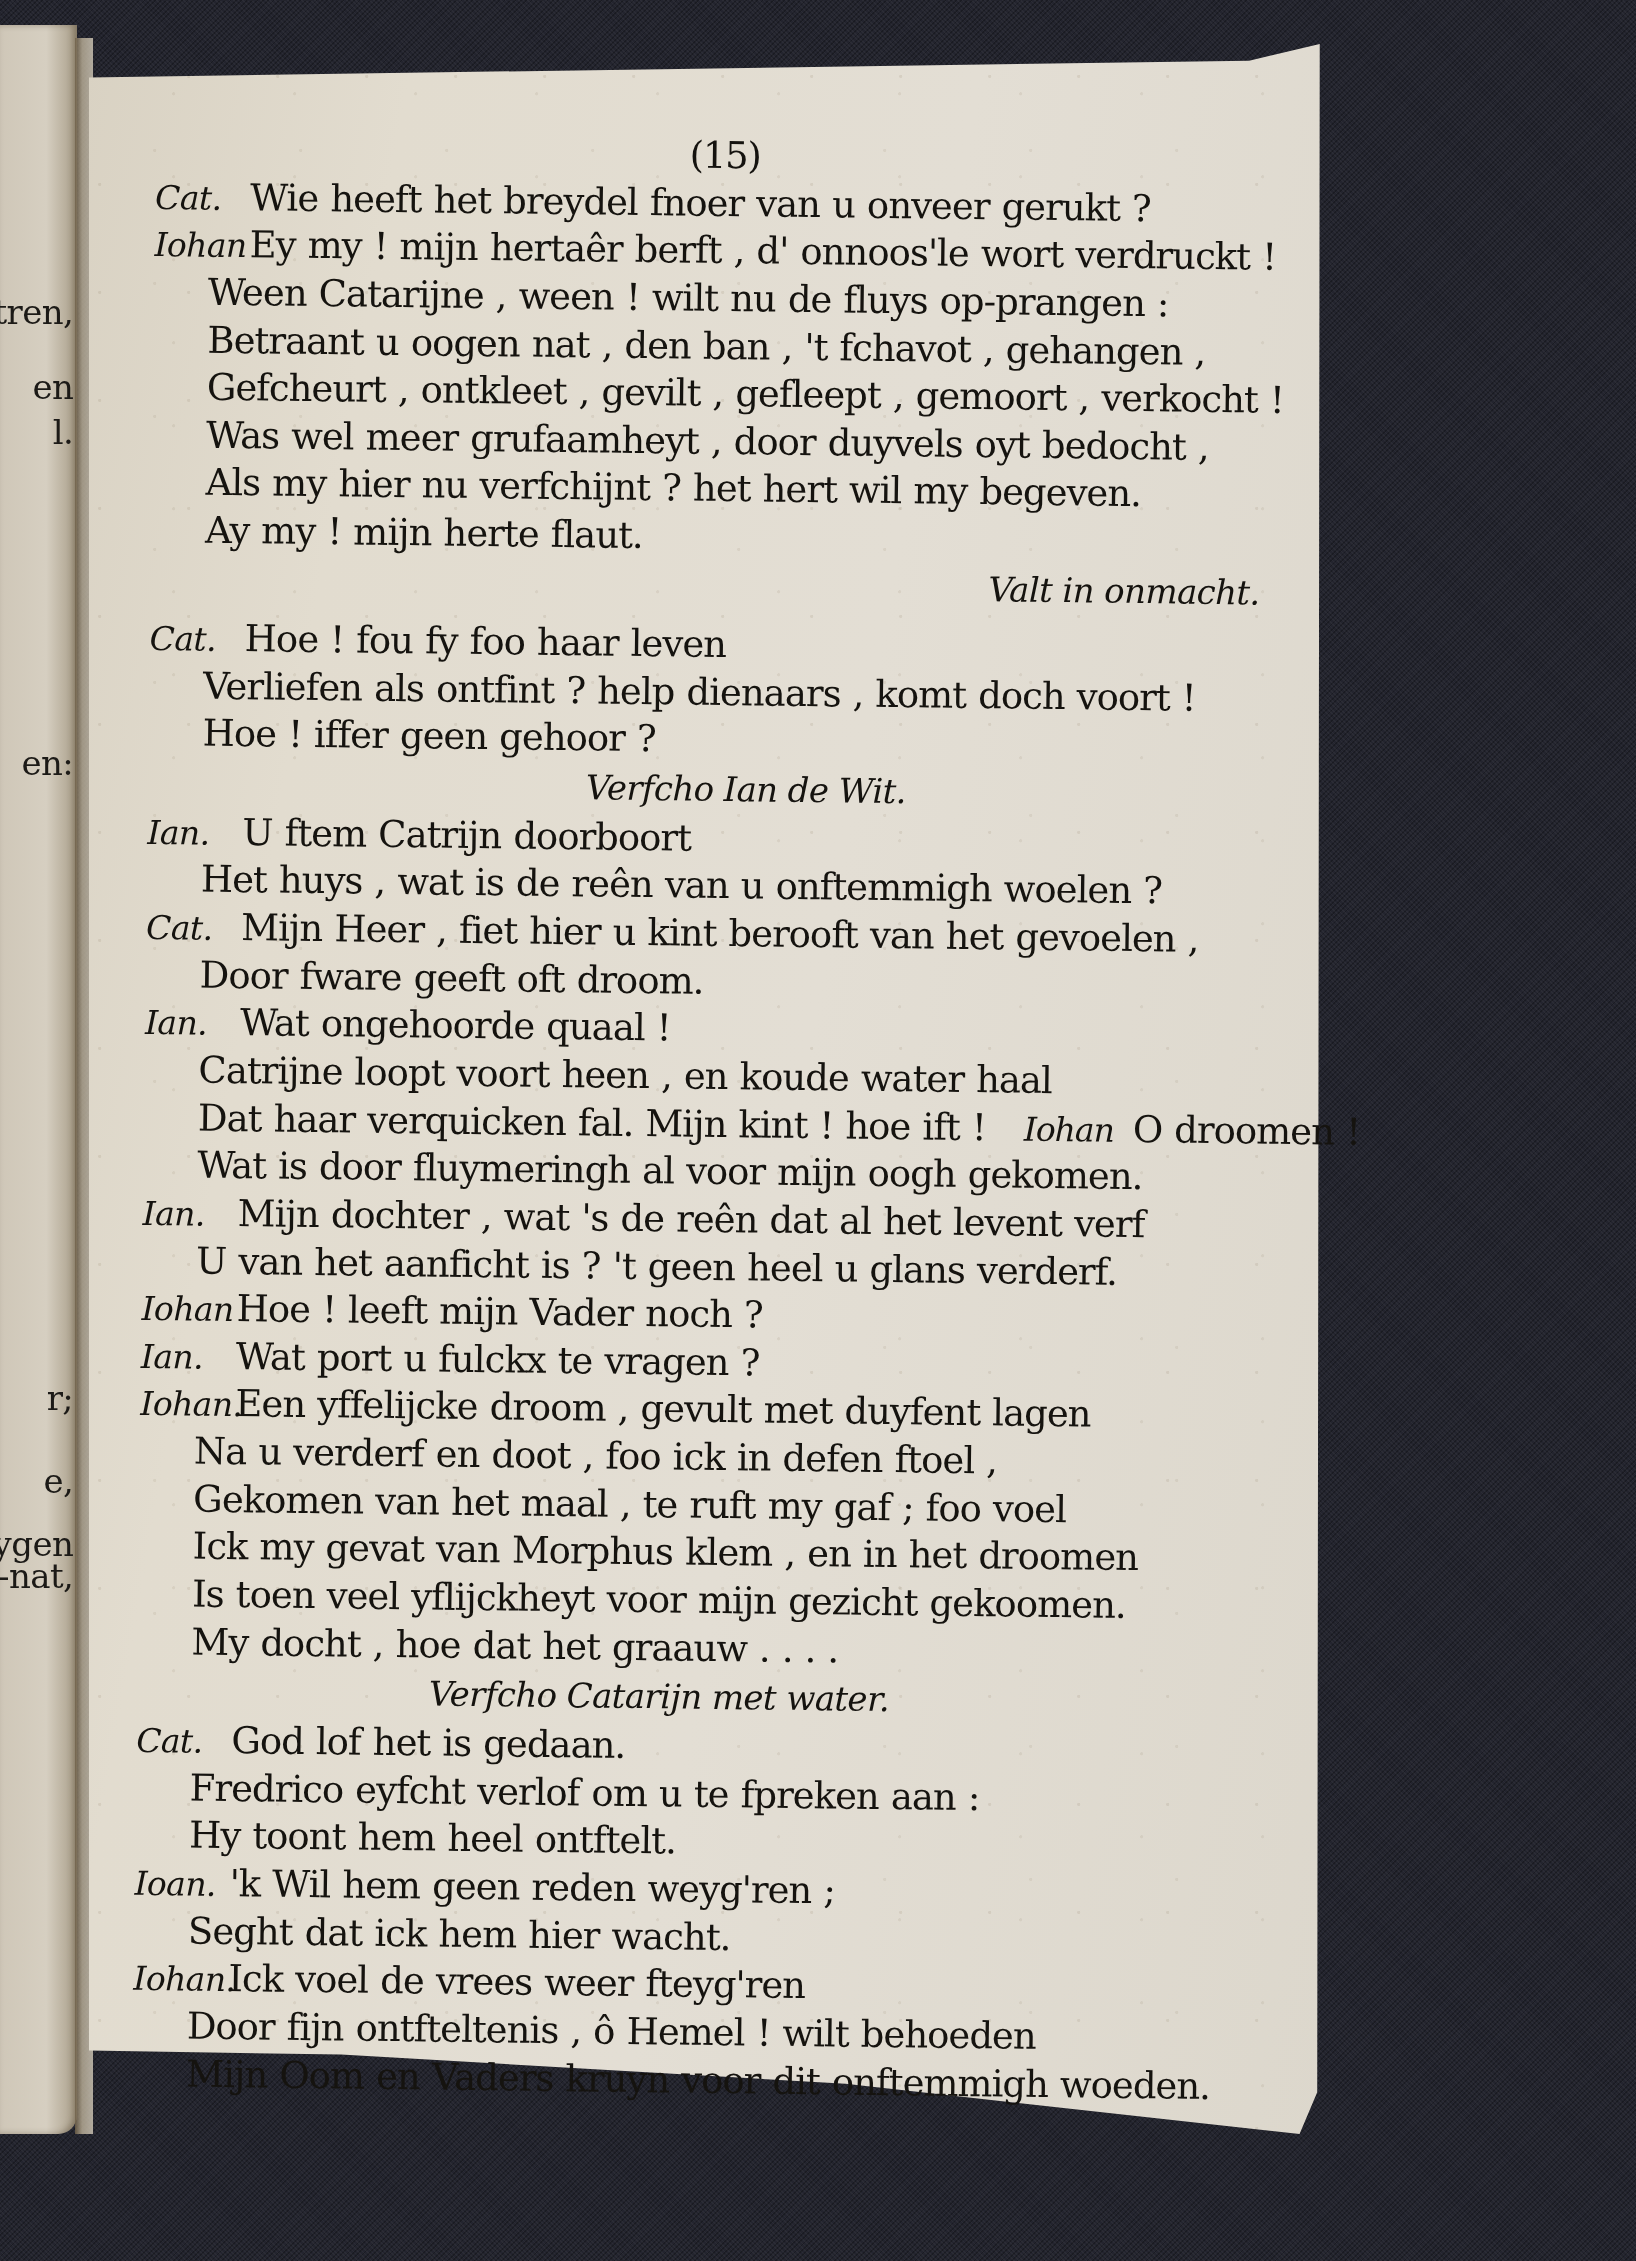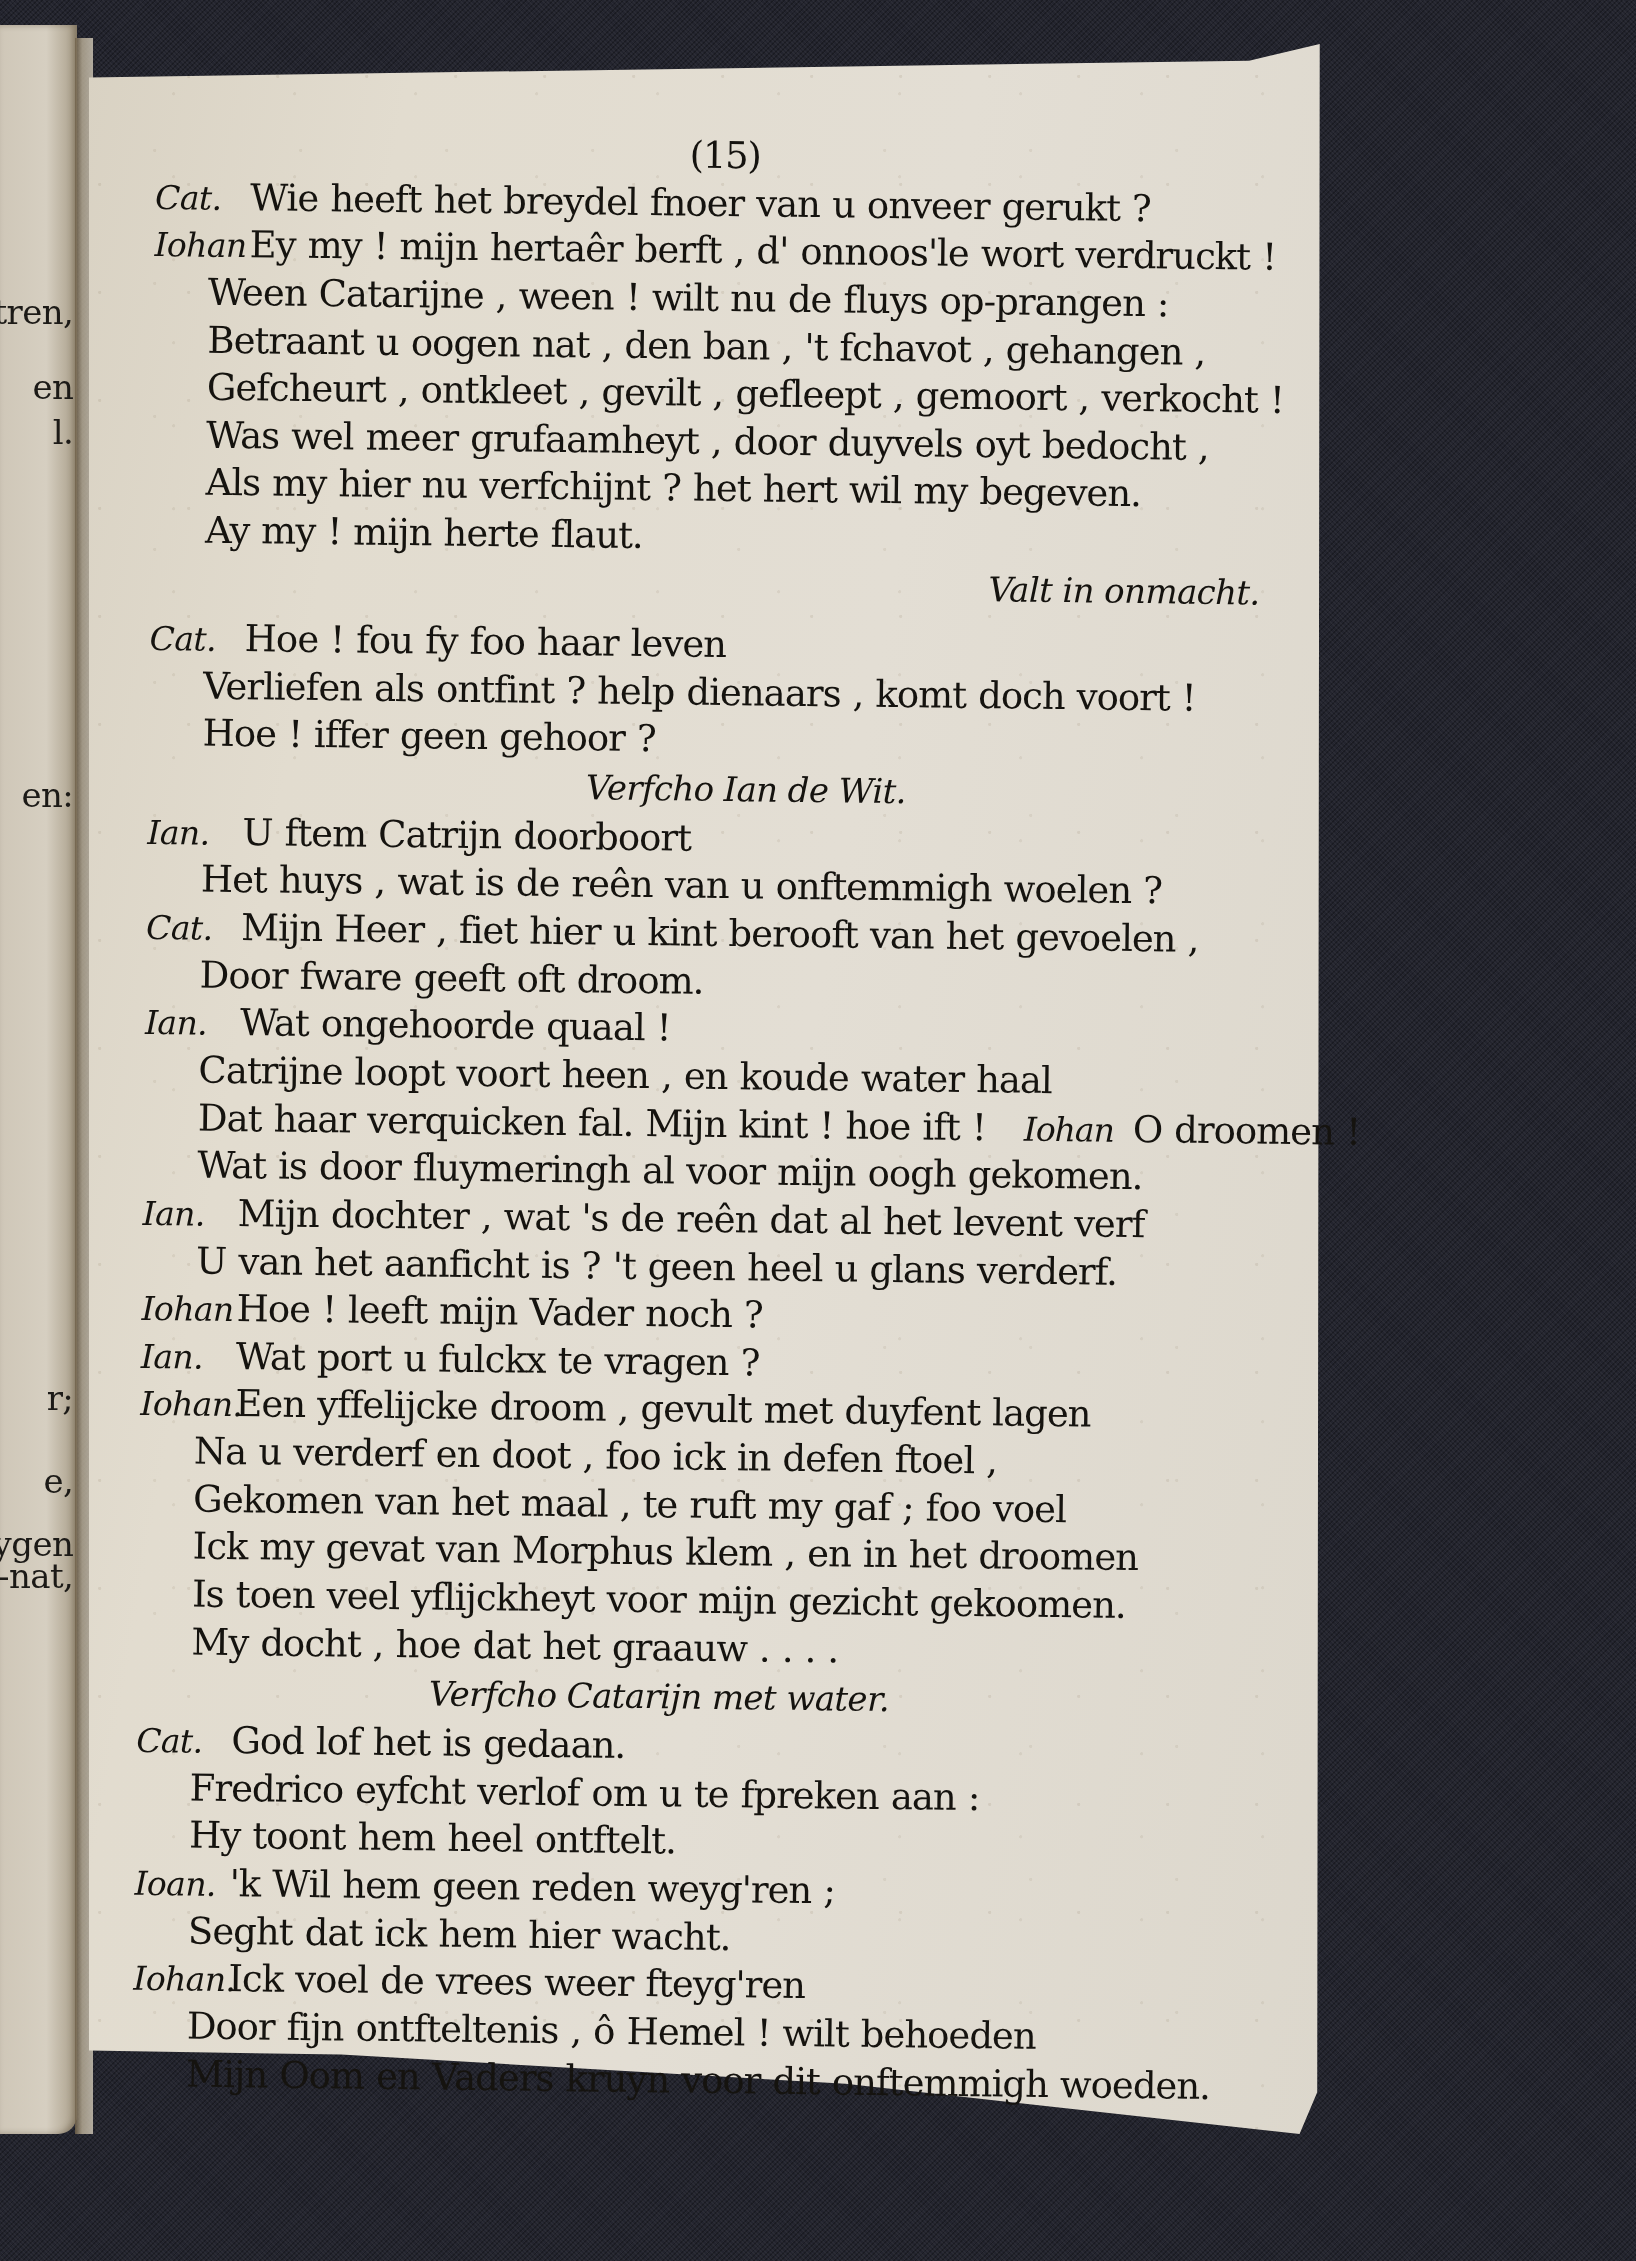--- a/index.html
+++ b/index.html
@@ -65,21 +65,21 @@
   }
   .inline-speaker { font-style: italic; font-size: 33px; margin: 0 19px 0 38px; }
 </style>
 </head>
 <body>
 
 <div class="left-page">
   <div class="left-frag" style="top:267px">yftren,</div>
   <div class="left-frag" style="top:342px">en</div>
   <div class="left-frag" style="top:387px">l.</div>
-  <div class="left-frag" style="top:750px">en:</div>
+  <div class="left-frag" style="top:718px">en:</div>
   <div class="left-frag" style="top:1353px">r;</div>
   <div class="left-frag" style="top:1436px">e,</div>
   <div class="left-frag" style="top:1499px">uygen</div>
   <div class="left-frag" style="top:1531px">el-nat,</div>
 </div>
 <div class="gutter"></div>
 
 <div class="page"></div>
 
 <div class="text-block">

